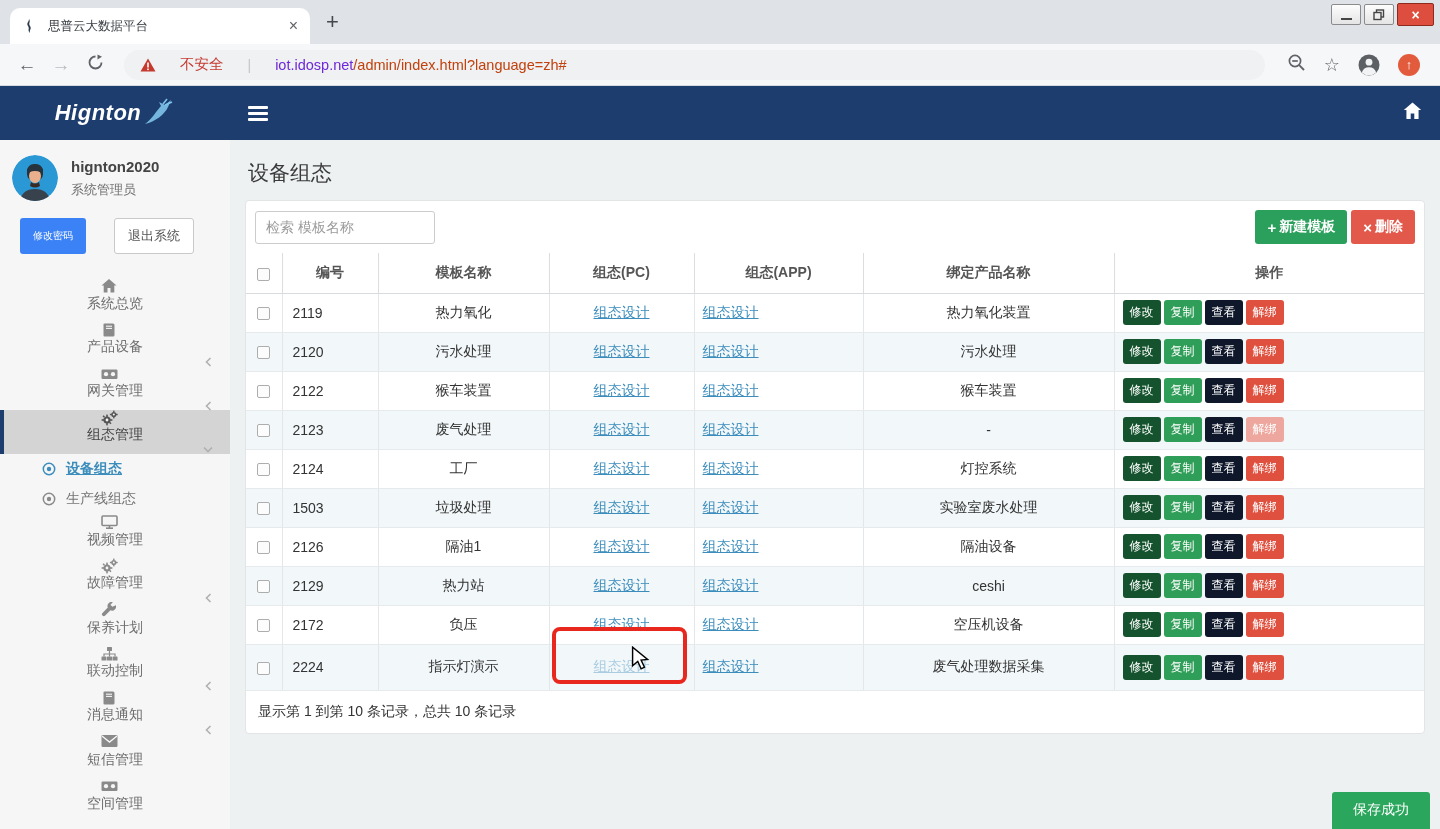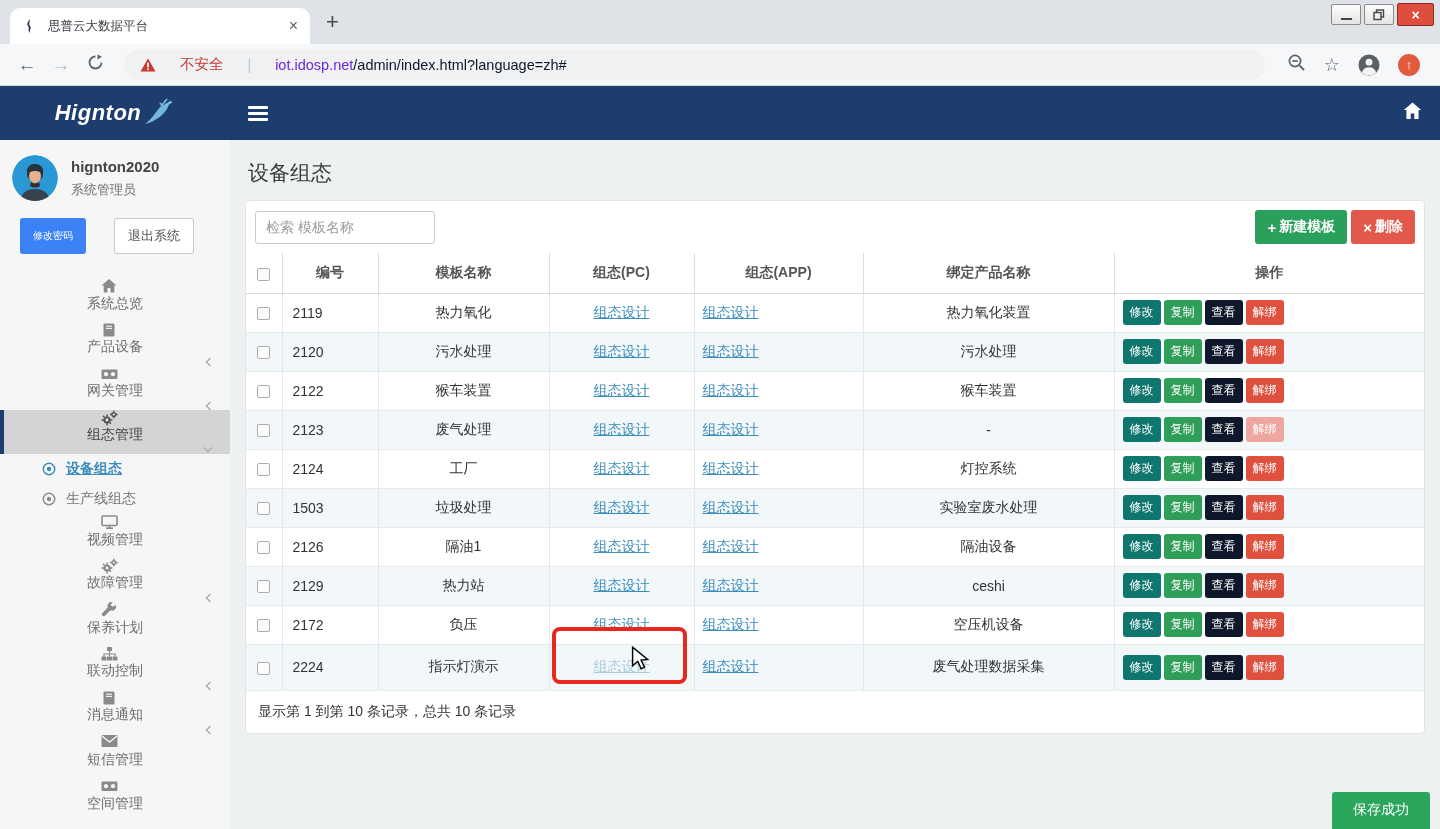--- a/index.html
+++ b/index.html
@@ -20,21 +20,21 @@
             display:flex; align-items:center; justify-content:center; border-radius:2px; color:#333; }
   .winbtn.close { width:37px; height:23px; background:#dd4e3e; border-color:#8d2a1d; color:#fff; font-weight:bold; font-size:14px; }
   .min-bar { width:11px; height:2px; background:#444; margin-top:8px; }
   .toolbar { height:42px; background:#f6f7f8; border-bottom:1px solid #d7dade; display:flex; align-items:center; padding:0 12px; gap:4px; }
   .navbtn { width:30px; text-align:center; font-size:19px; color:#5f6368; }
   .navbtn.disabled { color:#b9bcc0; }
   .addressbar { flex:1; height:30px; background:#eff1f3; border-radius:15px; display:flex; align-items:center; padding:0 16px; gap:24px; margin:0 10px; }
   .warn-text { font-size:14.5px; color:#c5392f; }
   .addr-div { color:#c3c6ca; font-size:14px; }
   .url-host { font-size:14.5px; color:#6d28d9; }
-  .url-path { font-size:14.5px; color:#0f172a; }
+  .url-path { font-size:14.5px; color:#c2410c; }
   .tb-icons { display:flex; align-items:center; gap:18px; padding:0 8px; }
   .tb-icons .glyph { font-size:18px; color:#5f6368; }
   .update-badge { width:22px; height:22px; border-radius:50%; background:#e25b3c; color:#fff;
                   display:flex; align-items:center; justify-content:center; font-size:13px; font-weight:bold; }
   .avatar-badge { width:22px; height:22px; }
   
   .app { display:flex; height:743px; }
   .sidebar { width:230px; background:#f6f6f6; flex:0 0 230px; overflow:hidden; }
   .logo { height:54px; background:#1c3d6e; display:flex; align-items:center; justify-content:center; gap:0; }
   .logo-text { color:#fff; font-size:22px; font-weight:bold; font-style:italic; letter-spacing:.5px; }
@@ -82,21 +82,21 @@
   th:last-child, td:last-child { border-right:none; }
   td { height:39px; border-bottom:1px solid #e6eaec; border-right:1px solid #e3e7e9; text-align:center; overflow:hidden; }
   tr.striped td { background:#f2f7f9; }
   tr.lastrow td { height:46px; }
   td.cell-id { text-align:left; padding-left:10px; }
   td.cell-app, td.cell-ops { text-align:left; padding-left:8px; }
   .cb { display:inline-block; width:13px; height:13px; border:1px solid #adadad; border-radius:2px; background:#fcfcfc; vertical-align:middle; }
   .link { color:#3c8dbc; text-decoration:underline; cursor:pointer; }
   .link.faded { color:#a9cce1; }
   .op { display:inline-block; color:#fff; font-size:12px; padding:4px 7px; border-radius:3px; margin-right:3px; cursor:pointer; }
-  .op-0 { background:#0f766e; } .op-1 { background:#2f9e58; } .op-2 { background:#0f172a; } .op-3 { background:#e0503f; }
+  .op-0 { background:#14532d; } .op-1 { background:#2f9e58; } .op-2 { background:#0f172a; } .op-3 { background:#e0503f; }
   .op-3.disabled { background:#eda79e; }
   .table-footer { padding:12px; font-size:14px; color:#333; }
   
   .red-box { position:absolute; left:552px; top:627px; width:135px; height:57px; border:4px solid #e8281e;
              border-radius:8px; z-index:50; pointer-events:none; }
   .cursor { position:absolute; left:630px; top:646px; z-index:51; pointer-events:none; }
   .toast { position:absolute; left:1332px; top:792px; width:98px; height:44px; background:#2aa75c; color:#fff;
            font-size:14px; text-align:center; line-height:34px; border-radius:3px; z-index:60; }
 </style>
 </head>

